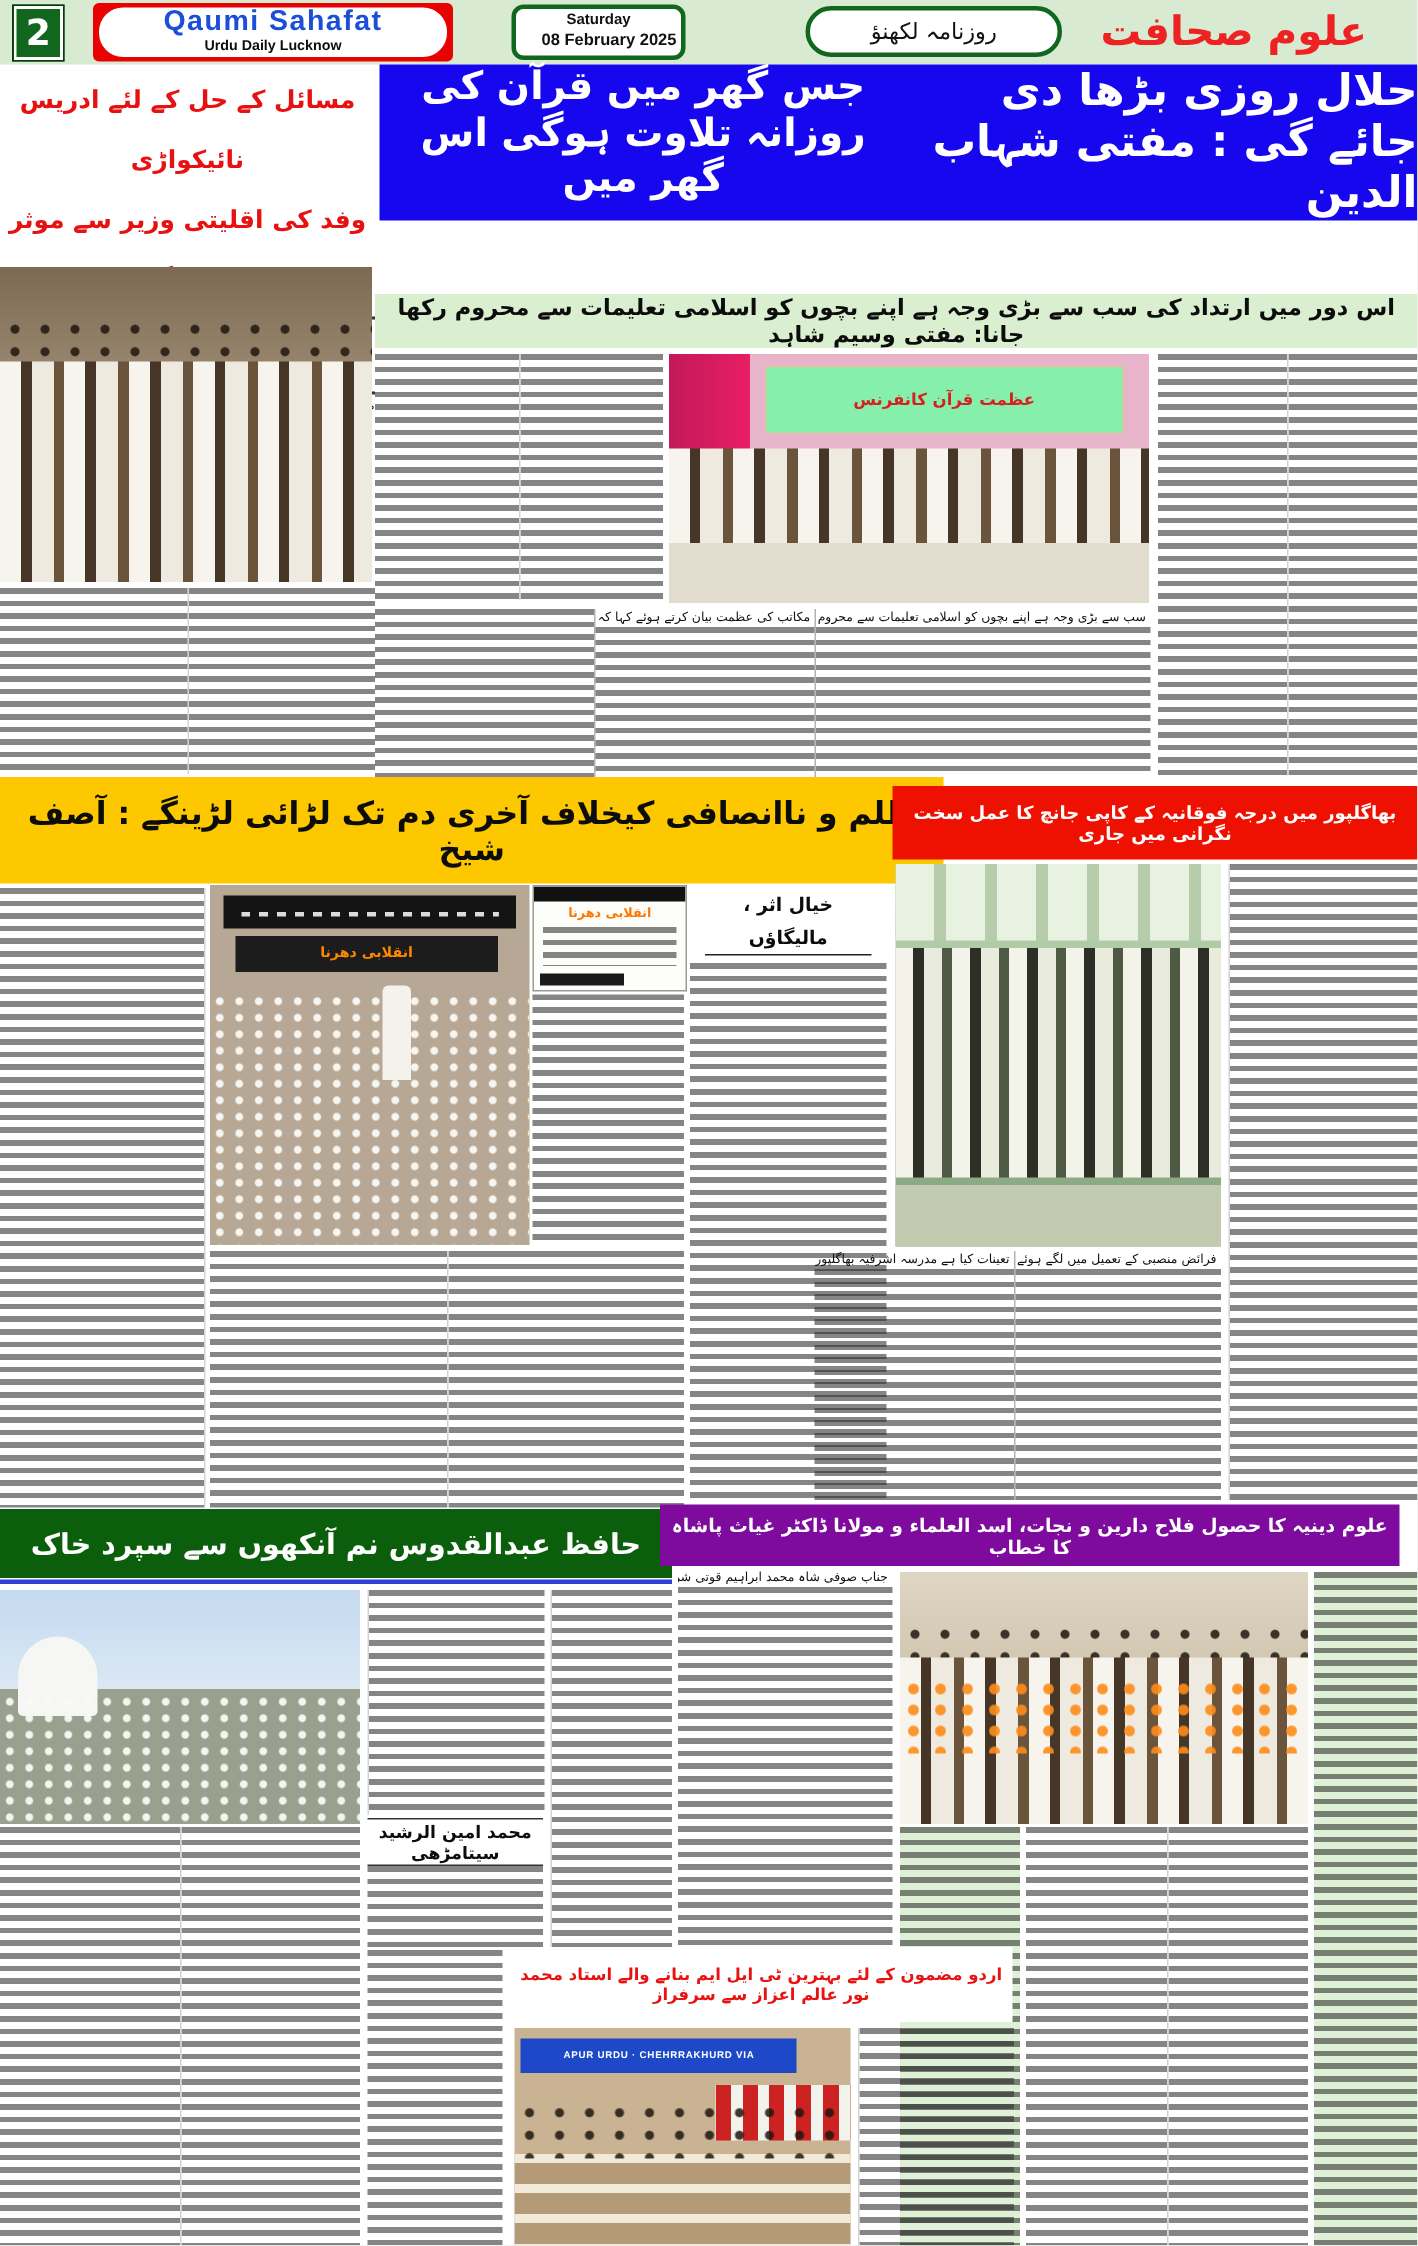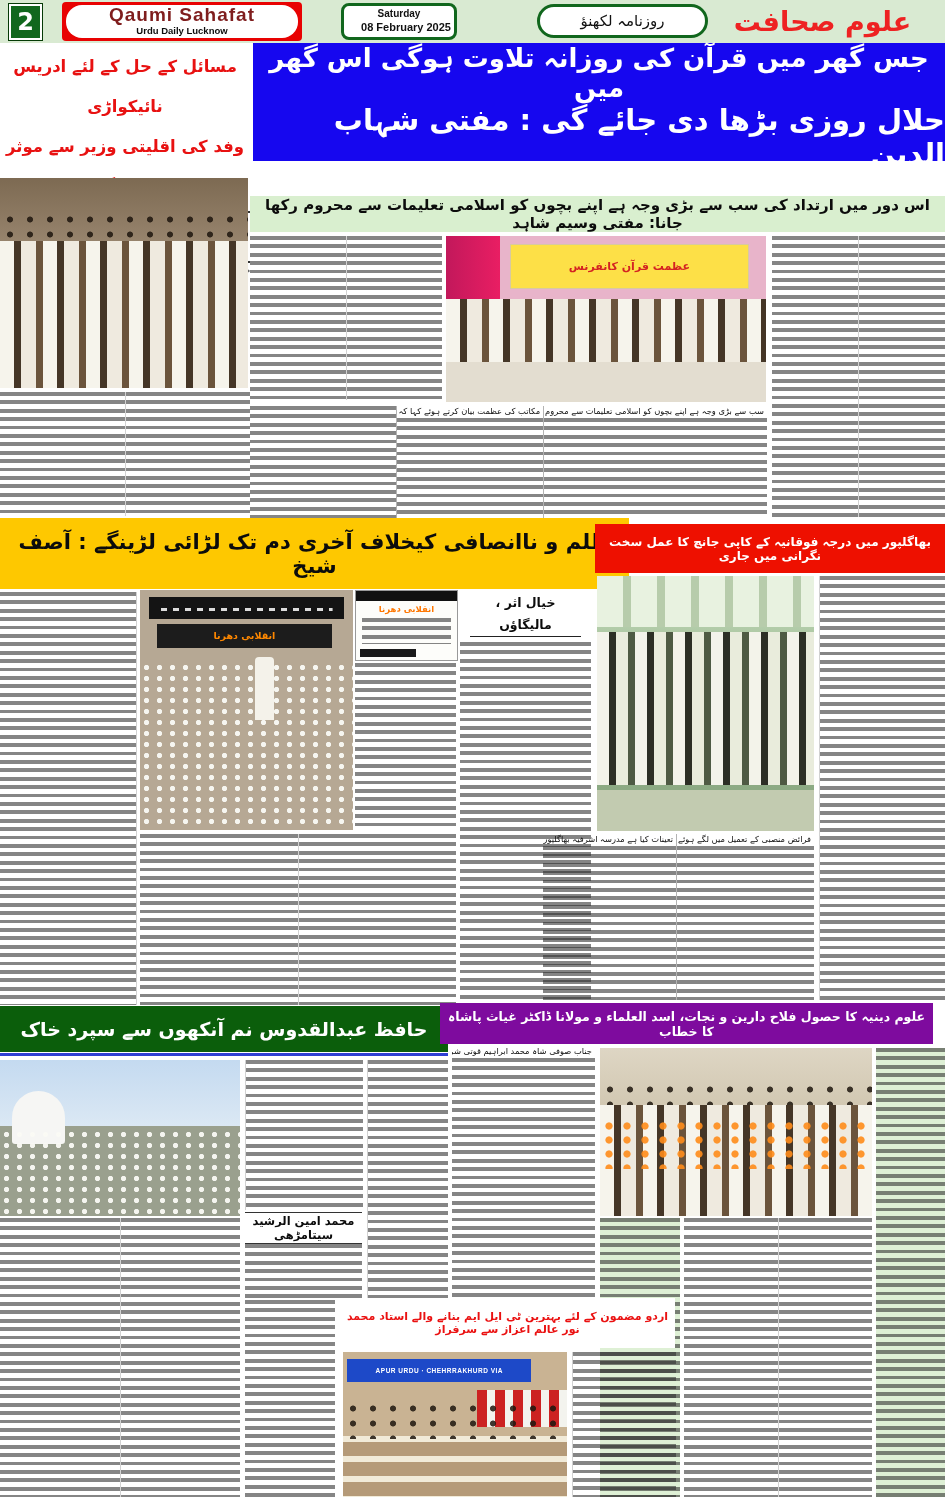--- a/index.html
+++ b/index.html
@@ -30,33 +30,33 @@
 </style>
 </head>
 <body>
 
 <div id="page">
 
   <div class="abs" style="left:0;top:0;width:945px;height:43px;background:#d9ead2;">
     <div class="abs ctr hl" style="left:8px;top:3px;width:33px;height:36px;background:#11671d;border:1px solid #063a06;box-shadow:inset 0 0 0 2px #fff;color:#fff;font-size:24px;">2</div>
     <div class="abs" style="left:62px;top:2px;width:240px;height:39px;background:#e80202;border-radius:4px;padding:0;">
       <div class="abs" style="left:4px;top:3px;right:4px;bottom:3px;background:#fff;border-radius:16px;text-align:center;font-family:'Liberation Sans',sans-serif;">
-        <div class="hl" style="font-size:19px;line-height:20px;color:#7f1d1d;letter-spacing:1px;">Qaumi Sahafat</div>
+        <div class="hl" style="font-size:19px;line-height:20px;color:#1d4ed8;letter-spacing:1px;">Qaumi Sahafat</div>
         <div class="hl" style="font-size:9.5px;line-height:11px;color:#0c0c0c;">Urdu Daily Lucknow</div>
       </div>
     </div>
     <div class="abs" style="left:341px;top:3px;width:110px;height:31px;background:#fff;border:3px solid #11671d;border-radius:8px;text-align:center;font-family:'Liberation Sans',sans-serif;">
       <div class="hl" style="font-size:10px;line-height:15px;color:#111;">Saturday</div>
       <div class="hl" style="font-size:11px;line-height:13px;color:#111;margin-left:14px;">08 February 2025</div>
     </div>
     <div class="abs ctr rtl" style="left:537px;top:4px;width:165px;height:28px;background:#fff;border:3px solid #11671d;border-radius:17px;font-size:15px;color:#111;">روزنامہ لکھنؤ</div>
     <div class="abs ctr rtl hl" style="left:705px;top:0;width:235px;height:42px;color:#ee2222;font-size:27px;">علوم صحافت</div>
   </div>
 
-  <div class="abs" style="left:253px;top:43px;width:692px;height:118px;background:#1607ef;display:flex;flex-direction:column;justify-content:space-evenly;">
+  <div class="abs" style="left:253px;top:43px;width:692px;height:104px;background:#1607ef;display:flex;flex-direction:row;justify-content:space-evenly;">
     <div class="rtl hl" style="color:#fff;font-size:26px;text-align:center;">جس گھر میں قرآن کی روزانہ تلاوت ہوگی اس گھر میں</div>
     <div class="rtl hl" style="color:#fff;font-size:29px;text-align:right;">حلال روزی بڑھا دی جائے گی : مفتی شہاب الدین</div>
   </div>
 
   <div class="abs" style="left:0;top:47px;width:250px;height:130px;">
     <div class="rtl hl" style="color:#e81111;font-size:16.5px;line-height:40px;text-align:center;">مسائل کے حل کے لئے ادریس نائیکواڑی</div>
     <div class="rtl hl" style="color:#e81111;font-size:16.5px;line-height:40px;text-align:center;">وفد کی اقلیتی وزیر سے موثر نمائندگی</div>
     <div style="height:2px;background:#333;margin-top:4px;"></div>
     <div class="rtl hl" style="color:#e81111;font-size:11.5px;line-height:24px;text-align:center;">اسکیموں کو موثر طریقہ سے نافذ کیا جائے گا: وزیر دتاترے بھرنے</div>
     <div style="height:1.5px;background:#333;"></div>
@@ -74,21 +74,21 @@
     <div class="tx"></div>
     <div class="tx"></div>
   </div>
   <div class="cols" style="left:250px;top:236px;width:192px;height:164px;">
     <div class="tx"></div>
     <div class="tx"></div>
   </div>
 
   <div class="ph" style="left:446px;top:236px;width:320px;height:166px;background:#e8b4ca;">
     <div class="abs" style="left:0;top:0;width:17%;height:100%;background:linear-gradient(90deg,#c2185b,#e91e63);"></div>
-    <div class="abs ctr rtl hl" style="left:20%;top:5%;width:74%;height:26%;background:#fde047;border:1px solid #d8c9a0;color:#d42222;font-size:11px;">عظمت قرآن کانفرنس</div>
+    <div class="abs ctr rtl hl" style="left:20%;top:5%;width:74%;height:26%;background:#86efac;border:1px solid #d8c9a0;color:#d42222;font-size:11px;">عظمت قرآن کانفرنس</div>
     <div class="figband fig-warm" style="left:0;top:38%;width:100%;height:38%;"></div>
     <div class="abs" style="left:0;top:76%;width:100%;height:24%;background:#e3ddd0;"></div>
   </div>
 
   <div class="cols" style="left:250px;top:406px;width:517px;height:112px;">
     <div class="colv">
       <div class="frag">سب سے بڑی وجہ ہے اپنے بچوں کو اسلامی تعلیمات سے محروم</div>
       <div class="tx"></div>
     </div>
     <div class="colv">

